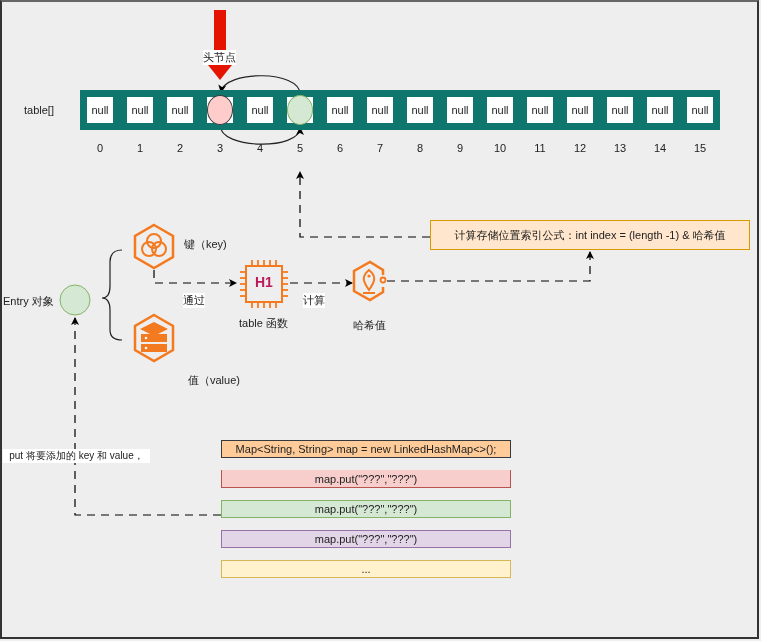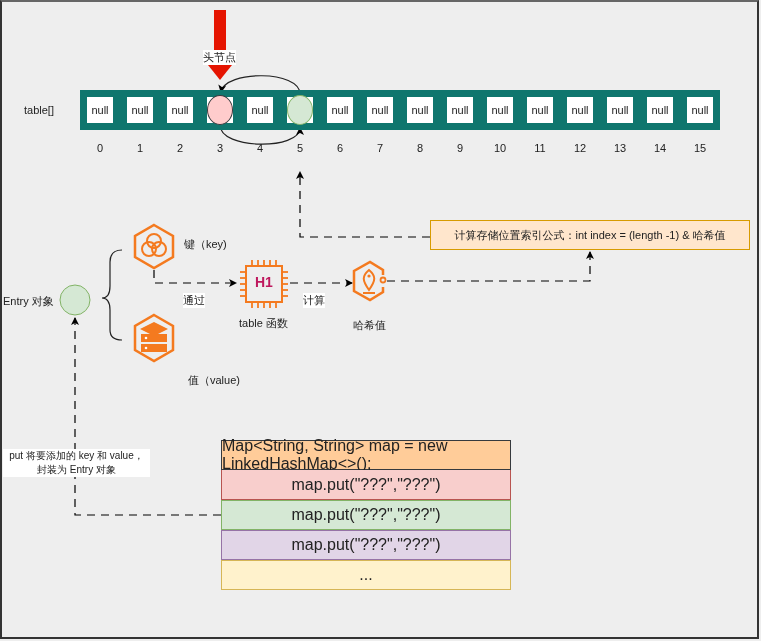--- a/index.html
+++ b/index.html
@@ -6,21 +6,21 @@
   body { width:761px; height:641px; background:#eeeeee; position:relative; overflow:hidden;
          font-family:"Liberation Sans", "DejaVu Sans", sans-serif; font-size:11px; color:#222; }
   .frame { position:absolute; left:0; top:0; width:759px; height:639px; border-left:2px solid #333; border-bottom:2px solid #333; border-right:2px solid #333; border-top:2px solid #666; box-sizing:border-box; }
   svg.canvas { position:absolute; left:0; top:0; }
   .abs { position:absolute; }
   .cell { position:absolute; top:90px; width:40px; height:40px; box-sizing:border-box; border:7px solid #0f766e; background:#fff;
           display:flex; align-items:center; justify-content:center; font-size:11px; }
   .idx { position:absolute; top:142px; width:40px; text-align:center; font-size:11px; }
   .lbl { position:absolute; font-size:11px; white-space:nowrap; }
   .bg-white { background:#fff;margin-top:16px; }
-  .row { position:absolute; left:221px; width:290px; height:30px; box-sizing:border-box; display:flex; align-items:center; justify-content:center; font-size:16px; }
+  .row { position:absolute; left:221px; width:290px; height:18px; box-sizing:border-box; display:flex; align-items:center; justify-content:center; font-size:11px; }
 </style>
 </head>
 <body>
 
 <div class="frame"></div>
 
 <svg class="canvas" width="761" height="641">
   <defs>
     <marker id="ah" markerWidth="8" markerHeight="8" refX="7" refY="4" orient="auto" markerUnits="userSpaceOnUse">
       <path d="M0,0 L8,4 L0,8 L2,4 Z" fill="#000"></path>
@@ -182,21 +182,20 @@
 <div class="lbl" style="left:184px;top:237px;">键（key)</div>
 <div class="lbl" style="left:188px;top:332px;margin-top:41px;">值（value)</div>
 <div class="lbl bg-white" style="left:183px;top:277px;">通过</div>
 <div class="lbl" style="left:255px;top:274px;color:#be185d;font-size:14px;font-weight:bold;">H1</div>
 <div class="lbl" style="left:239px;top:316px;">table 函数</div>
 <div class="lbl bg-white" style="left:303px;top:277px;">计算</div>
 <div class="lbl" style="left:353px;top:318px;">哈希值</div>
 
 <div class="abs bg-white" style="left:3px;top:433px;width:147px;text-align:center;font-size:10px;line-height:14px;">
   <div>put 将要添加的 key 和 value，</div>
-  <div>封装为 Entry 对象</div>
 </div>
 
 <div>
   <div class="row" style="top:440px;background:#ffcc99;border:1px solid #36393d;">
       <span>Map&lt;String, String&gt; map = new LinkedHashMap&lt;&gt;();</span>
     </div>
   <div class="row" style="top:470px;background:#f8cecc;border:1px solid #b85450;border-top:none;">
       <span>map.put("???","???")</span>
     </div>
   <div class="row" style="top:500px;background:#d5e8d4;border:1px solid #82b366;">

